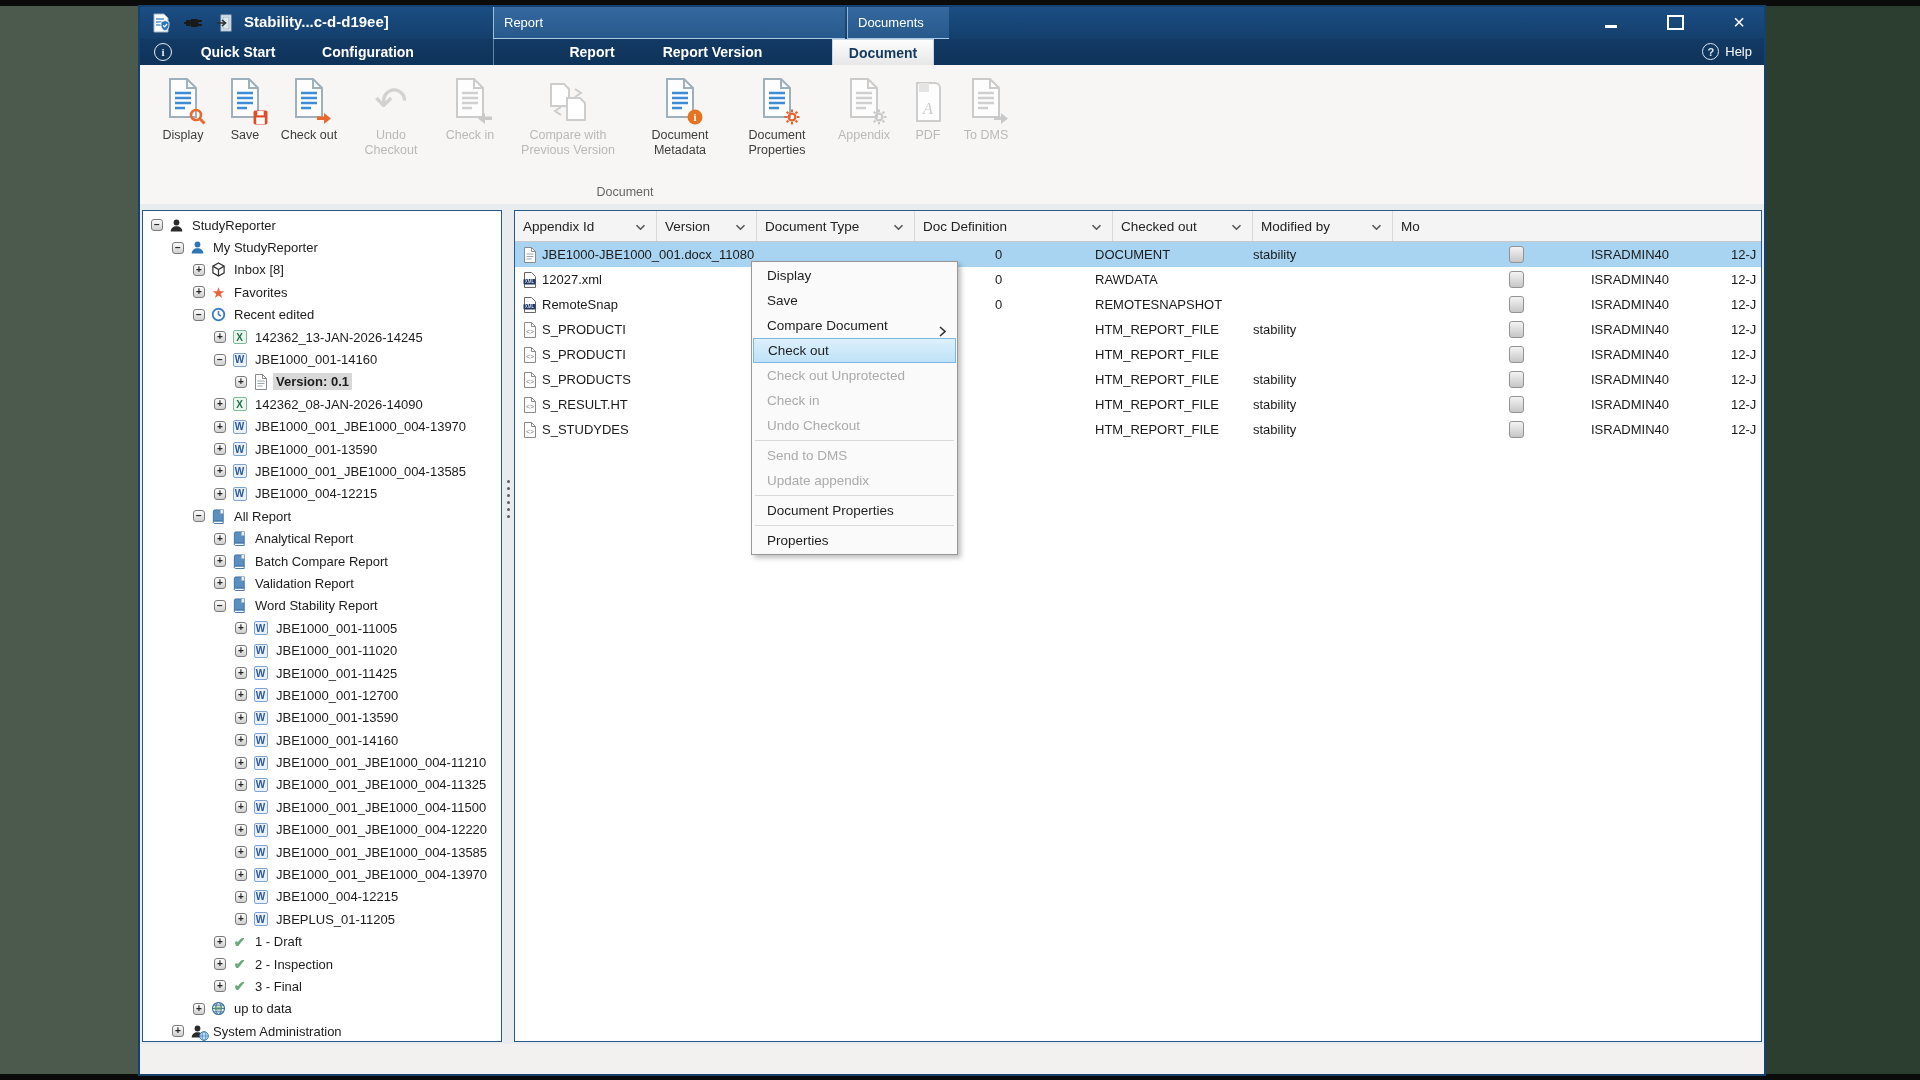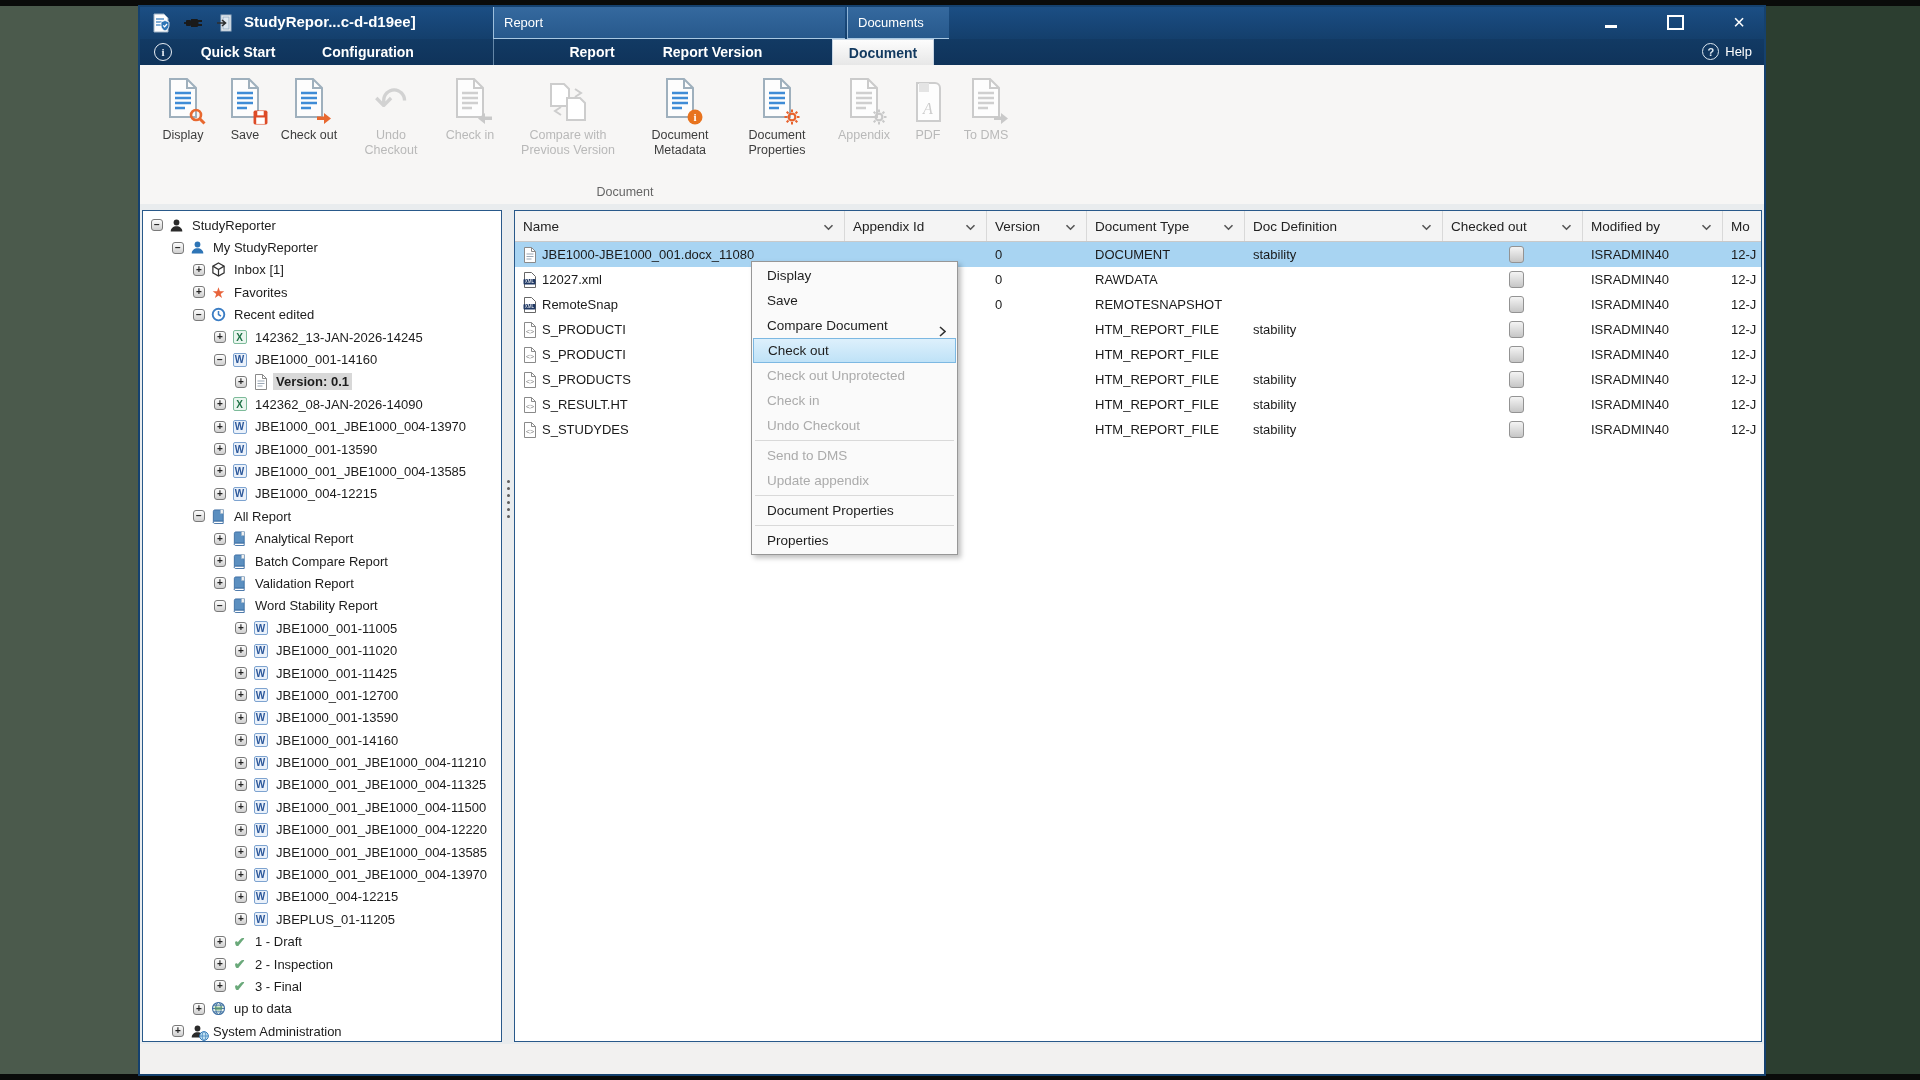--- a/index.html
+++ b/index.html
@@ -131,21 +131,21 @@
             </svg>
         </span>
         <span class="tbi">
           <svg width="18" height="20" viewBox="0 0 18 20">
               <rect x="5" y="2" width="10" height="16" fill="#f5f5f5" stroke="#9fb4c8"></rect>
               <rect x="7" y="4" width="6" height="12" fill="#dde7f0" stroke="#9fb4c8"></rect>
               <path d="M1 10h8M6 7l3.5 3L6 13" fill="none" stroke="#2e2e2e" stroke-width="1.6"></path>
             </svg>
         </span>
       </div>
-      <div class="tb-title">StudyRepor...c-d-d19ee]</div>
+      <div class="tb-title">Stability...c-d-d19ee]</div>
       <div class="winctl">
         <span class="wc wc-min">
             <i></i>
           </span>
         <span class="wc wc-max">
             <i></i>
           </span>
         <span class="wc wc-close">×</span>
       </div>
     </div>
@@ -328,21 +328,21 @@
             <span class="tlabel">My StudyReporter</span>
           </div>
           <div class="trow" style="padding-left: 50px;">
             <span class="texp">+</span>
             <span class="ticon">
               <svg width="15" height="15" viewBox="0 0 16 16">
                 <path d="M8 1l6 3.4v7.2L8 15l-6-3.4V4.4z" fill="#fff" stroke="#333" stroke-width="1.3"></path>
                 <path d="M2 4.4L8 8l6-3.6M8 8v7" fill="none" stroke="#333" stroke-width="1.3"></path>
               </svg>
             </span>
-            <span class="tlabel">Inbox [1]</span>
+            <span class="tlabel">Inbox [8]</span>
           </div>
           <div class="trow" style="padding-left: 50px;">
             <span class="texp">+</span>
             <span class="ticon">
               <span style="color:#e8643c;font-size:15px;line-height:1">★</span>
             </span>
             <span class="tlabel">Favorites</span>
           </div>
           <div class="trow" style="padding-left: 50px;">
             <span class="texp">−</span>
@@ -620,27 +620,20 @@
             <i></i>
             <i></i>
             <i></i>
             <i></i>
             <i></i>
             <i></i>
           </div>
       </div>
       <div class="gridpanel">
         <div class="ghead" id="grid-header">
-            <div class="gh" style="width: 330px;">
-              <span>Name</span>
-              <span class="sp"></span>
-              <span><svg width="11" height="7" viewBox="0 0 11 7">
-                  <path d="M1.5 1.2L5.5 5.2 9.5 1.2" fill="none" stroke="#555" stroke-width="1.6"></path>
-                </svg></span>
-            </div>
             <div class="gh" style="width: 142px;">
               <span>Appendix Id</span>
               <span class="sp"></span>
               <span><svg width="11" height="7" viewBox="0 0 11 7">
                   <path d="M1.5 1.2L5.5 5.2 9.5 1.2" fill="none" stroke="#555" stroke-width="1.6"></path>
                 </svg></span>
             </div>
             <div class="gh" style="width: 100px;">
               <span>Version</span>
               <span class="sp"></span>

